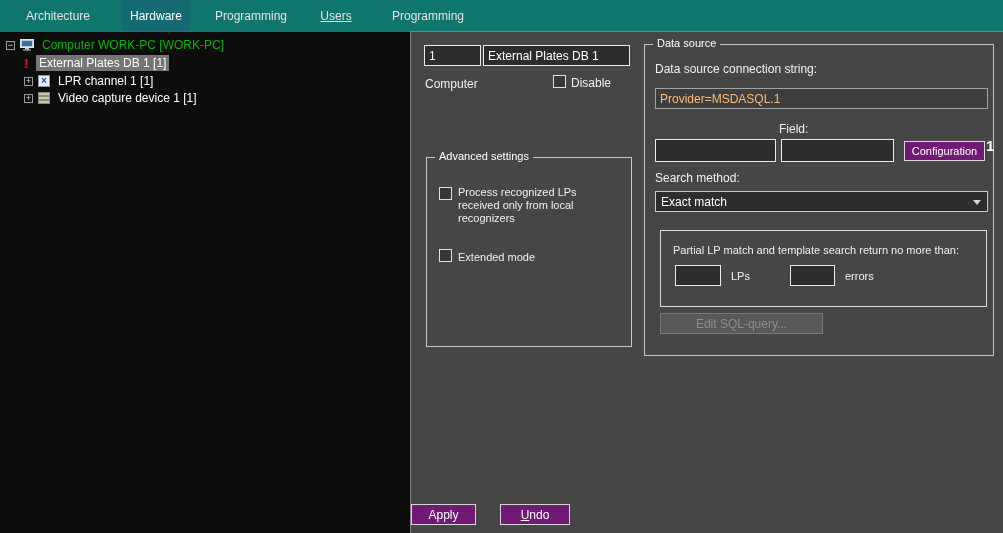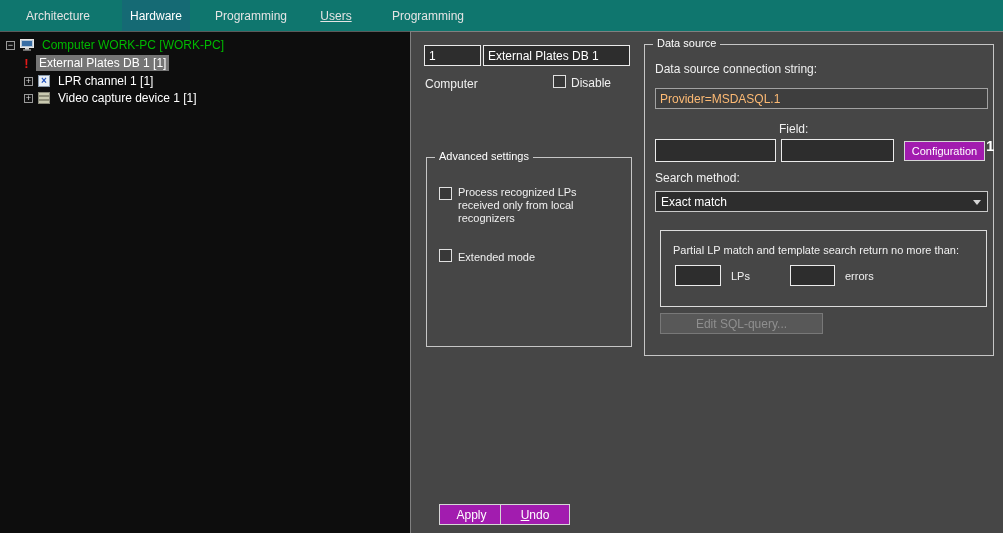--- a/index.html
+++ b/index.html
@@ -63,21 +63,21 @@
     position: absolute; right: 6px; top: 50%; margin-top: -2px;
     width: 0; height: 0; border-left: 4px solid transparent; border-right: 4px solid transparent;
     border-top: 5px solid #d6d6d6;
   }
   .groupbox { position: absolute; border: 1px solid #c6c6c6; }
   .gb-label {
     position: absolute; top: -8px; left: 8px; background: #464646;
     padding: 0 4px; font-size: 11px; color: #fff; white-space: nowrap;
   }
   .btn {
-    position: absolute; background: #a21caf; border: 1px solid #d6d6d6; color: #fff;
+    position: absolute; background: #701a75; border: 1px solid #d6d6d6; color: #fff;
     font-size: 12px; display: flex; align-items: center; justify-content: center;
     font-family: "Liberation Sans", sans-serif; cursor: default;
   }
   .btn.small { font-size: 11px; }
   .btn.disabled { background: #585858; border-color: #787878; color: #8f8f8f; }
   .cb-text { position: absolute; font-size: 11px; line-height: 13px; color: #f0f0f0; }
   .annotation { position: absolute; font-size: 15px; font-weight: bold; color: #fff; }
   .undo-first { display: block; }
   .undo-first::first-letter { text-decoration: underline; }
   .nowrap { white-space: nowrap; }
@@ -169,18 +169,18 @@
         <span class="cb-text nowrap" style="left:12px;top:13px;">Partial LP match and template search return no more than:</span>
         <input class="field" style="left: 14px; top: 34px; width: 46px; height: 21px;">
         <span class="cb-text" style="left:70px;top:39px;">LPs</span>
         <input class="field" style="left: 129px; top: 34px; width: 45px; height: 21px;">
         <span class="cb-text" style="left:184px;top:39px;">errors</span>
       </div>
 
       <div class="btn disabled" style="left:15px;top:268px;width:163px;height:21px;">Edit SQL-query...</div>
     </div>
 
-    <div class="btn" style="left:28px;top:472px;width:65px;height:21px;">Apply</div>
+    <div class="btn" style="left:0;top:472px;width:65px;height:21px;">Apply</div>
     <div class="btn" style="left:89px;top:472px;width:70px;height:21px;">
       <span class="undo-first">Undo</span>
     </div>
   </div>
 </div>
 
 </body></html>

